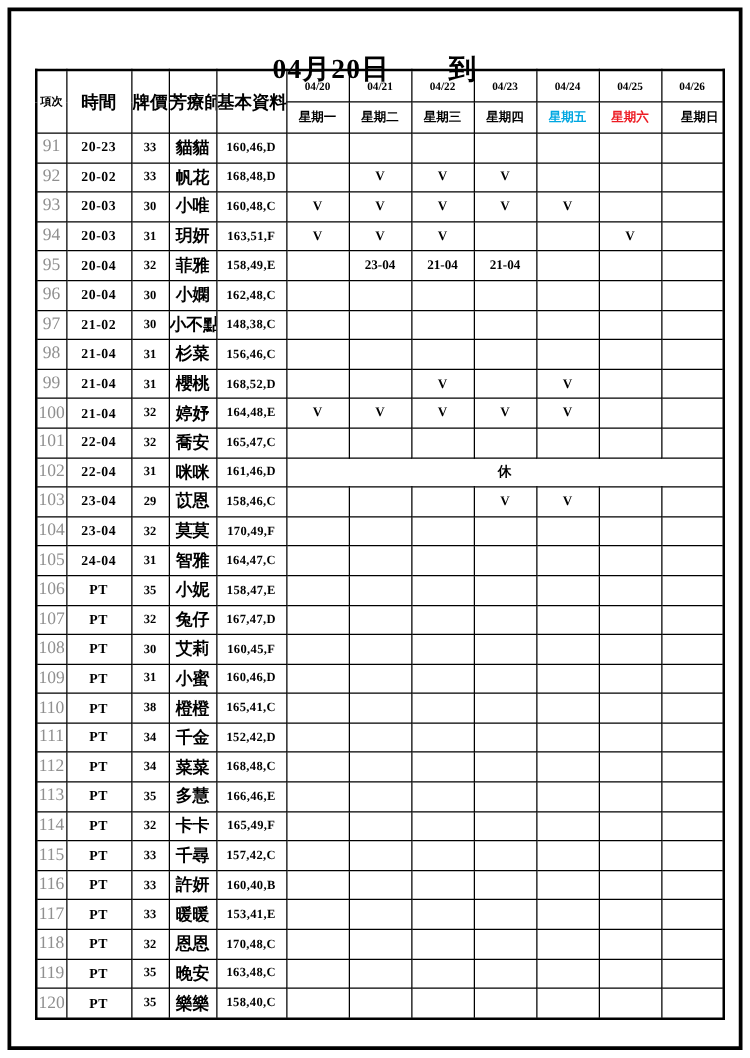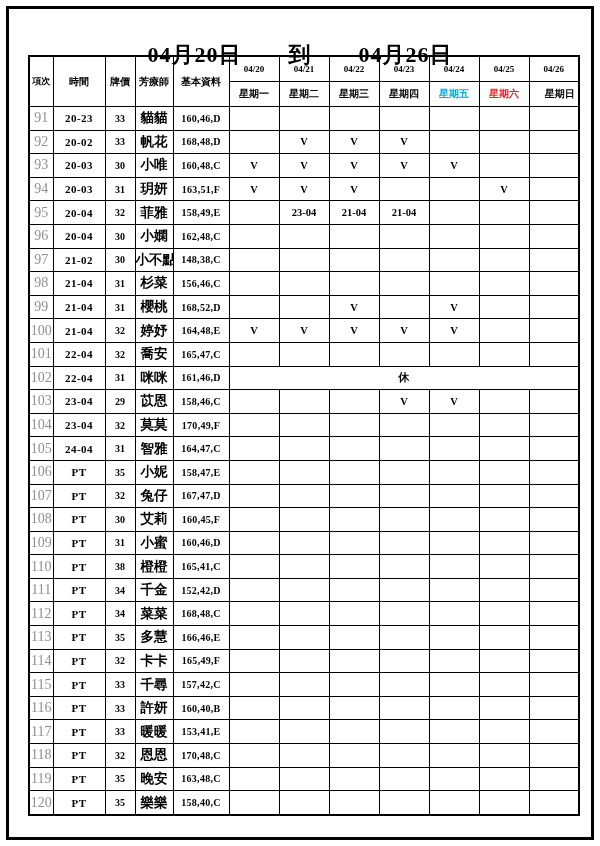--- a/index.html
+++ b/index.html
@@ -20,21 +20,21 @@
   table.schedule{
     position:absolute;left:28px;top:55px;width:550px;
     border-collapse:collapse;table-layout:fixed;
     border:2px solid #000;
   }
   table.schedule th, table.schedule td{
     border:1px solid #000;padding:0;text-align:center;vertical-align:middle;
     overflow:hidden;white-space:nowrap;
   }
   thead th{height:24px;font-weight:bold;}
-  th.left-head{font-size:10px;}
+  th.left-head{font-size:14px;}
   th.head-index{font-size:9px;}
   th.date-head{font-size:9px;margin-left:33px;}
   th.weekday-head{font-size:10px;}
   tbody td{height:22.6px;}
   td.idx{font-size:14px;color:#8f8f8f;font-weight:normal;}
   td.time{font-size:11px;font-weight:bold;letter-spacing:0.5px;}
   td.price{font-size:10px;font-weight:bold;}
   td.name{font-size:13.5px;font-weight:bold;}
   td.info{font-size:10px;font-weight:bold;letter-spacing:0.3px;}
   td.day{font-size:10.5px;font-weight:bold;}
@@ -42,21 +42,20 @@
 </style>
 </head>
 <body>
 
 <div class="canvas">
   <div class="page-border"></div>
 
   <div class="title">
     <span>04月20日</span>
     <span>到</span>
-    <span>04月26日</span>
   </div>
 
   <table class="schedule">
     <colgroup>
       <col style="width:24px">
         <col style="width:52px">
         <col style="width:30px">
       <col style="width:38px">
         <col style="width:56px">
       <col style="width:50px">

